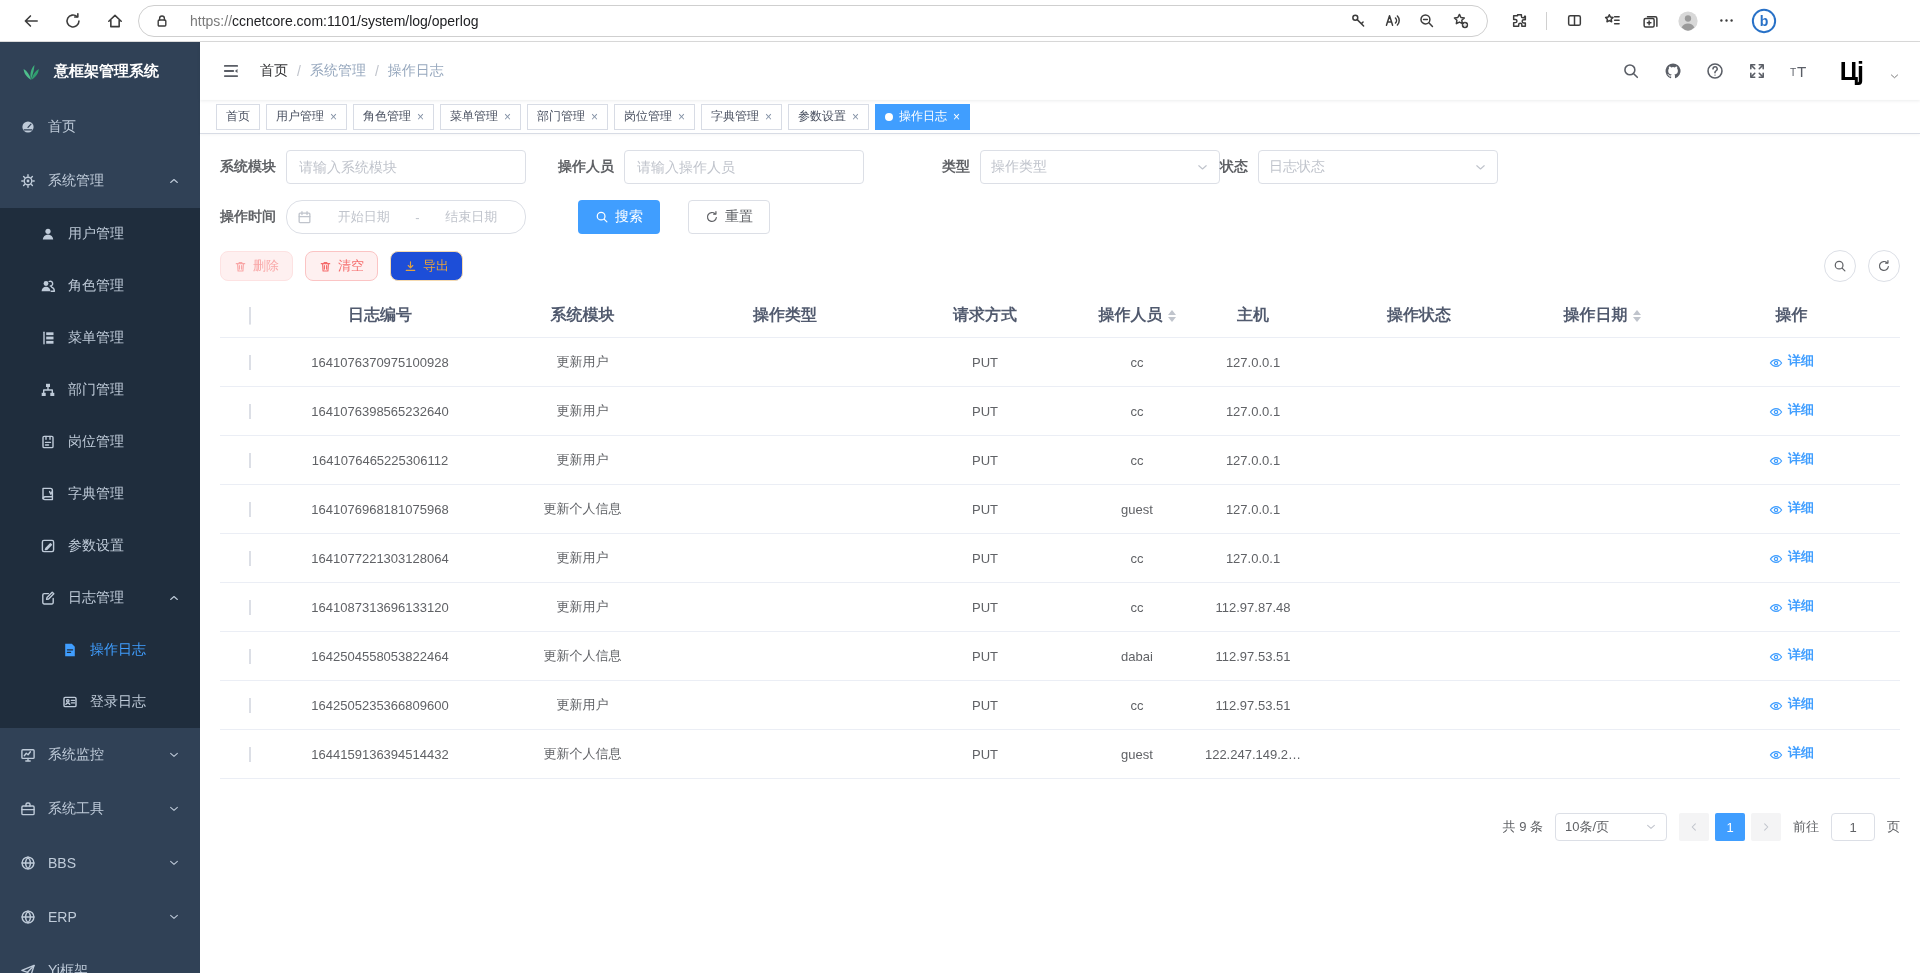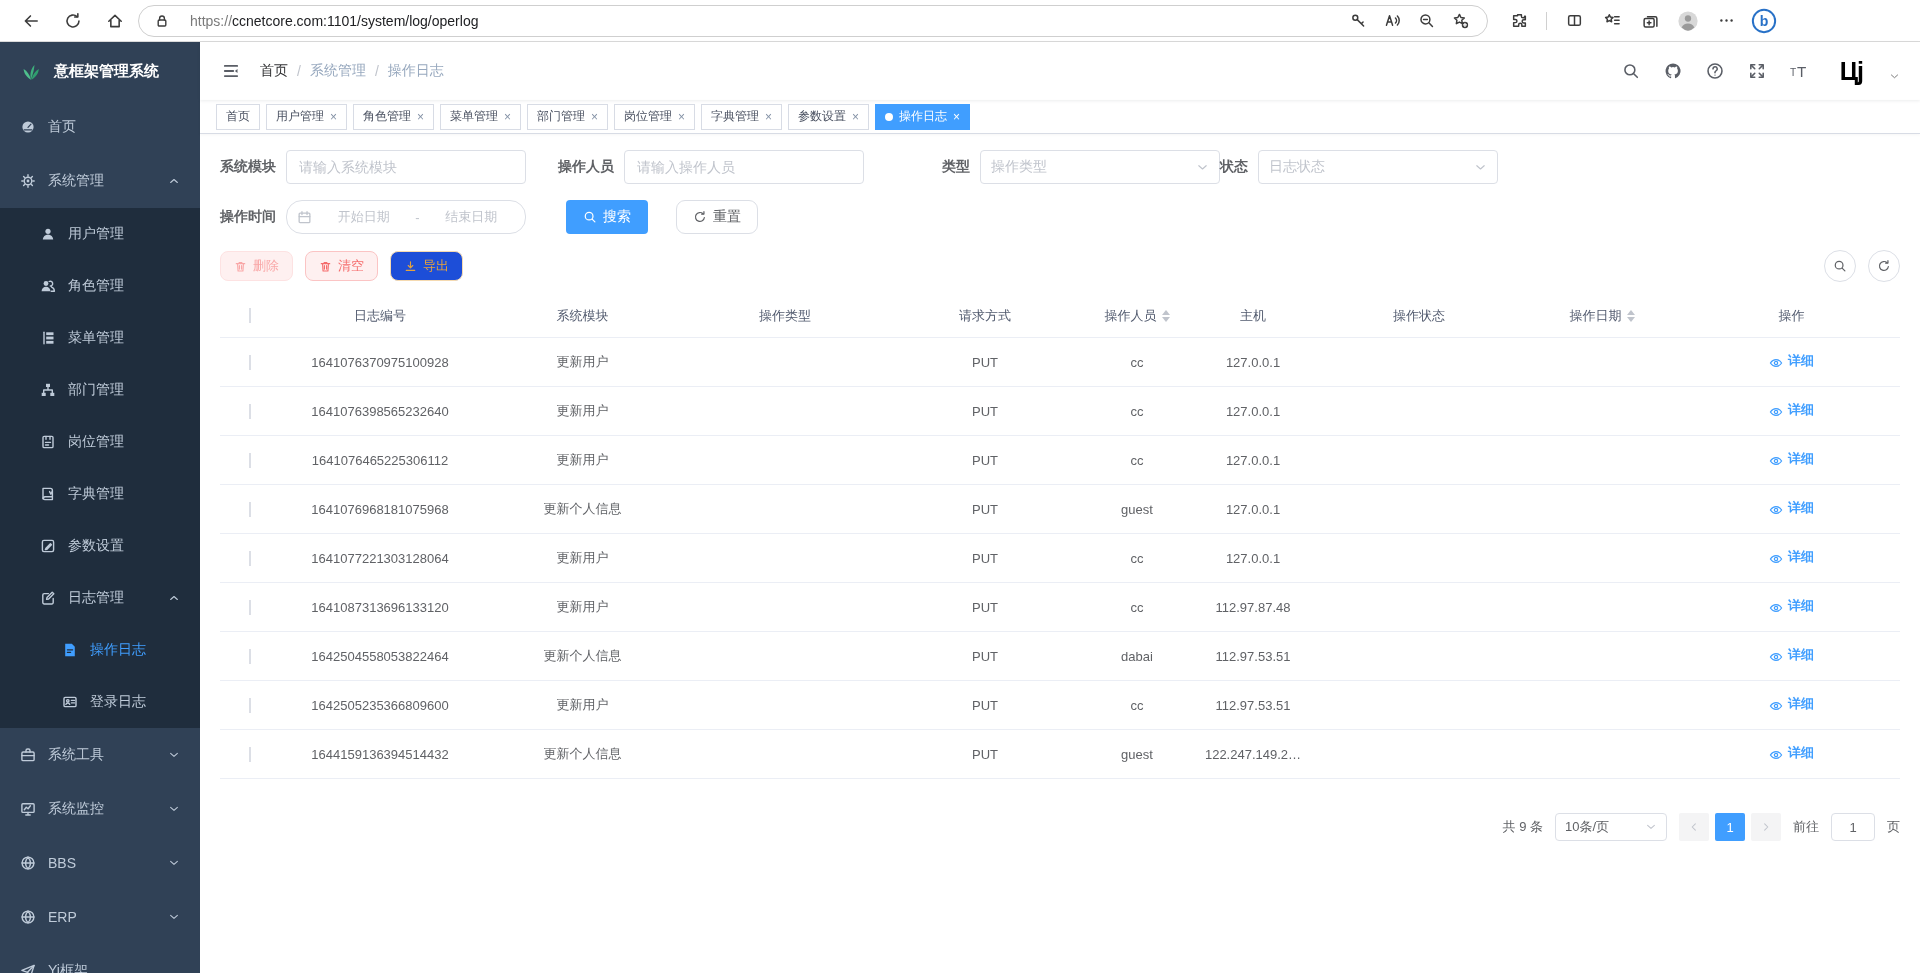--- a/index.html
+++ b/index.html
@@ -78,38 +78,38 @@
     display:flex; align-items:center; padding:0 10px; gap:8px; color:#c0c4cc; font-size:13px;
     background:#fff; cursor:pointer; }
   .date-range .dr-sep { flex:0 0 auto; }
   .date-range span { flex:1; text-align:center; }
   .date-range .cal { width:15px; height:15px; flex:0 0 15px; color:#c0c4cc; }
 
   .btn { height:34px; border-radius:4px; font-size:14px; display:inline-flex; align-items:center;
     gap:6px; padding:0 16px; cursor:pointer; border:1px solid transparent; }
   .btn .bt-icon { width:14px; height:14px; }
   .btn-primary { background:#409eff; color:#fff; }
-  .btn-plain { background:#fff; border-color:#dcdfe6; color:#606266;border-radius:9px; }
+  .btn-plain { background:#fff; border-color:#dcdfe6; color:#606266; }
 
   .toolbar { display:flex; align-items:center; margin:2px 0 12px; }
   .btn-sm { height:30px; padding:0 13px; font-size:13px; border-radius:8px;
     display:inline-flex; align-items:center; gap:6px; cursor:pointer; }
   .btn-sm .bt-icon { width:13px; height:13px; }
   .btn-del { background:#fef0f0; border:1px solid #fde2e2; color:#f9a7a7; cursor:not-allowed; margin-right:12px; }
   .btn-clear { background:#fef0f0; border:1px solid #fbc4c4; color:#f56c6c; margin-right:12px; }
   .btn-export { background:#1d4ed8; border:1px solid #f5dab1; color:#e6a23c; }
   .right-tools { margin-left:auto; display:flex; gap:12px; }
   .circle-btn { width:32px; height:32px; border-radius:50%; border:1px solid #dcdfe6; background:#fff;
     color:#606266; display:flex; align-items:center; justify-content:center; cursor:pointer; }
   .circle-btn svg { width:14px; height:14px; }
 
   
   .grid-cols { display:grid; grid-template-columns:60px 200px 205px 200px 200px 104px 128px 204px 162px 1fr;
     align-items:center; }
-  .t-head { height:44px; color:#515a6e; font-weight:normal; font-size:13px; border-bottom:1px solid #ebeef5; }
+  .t-head { height:44px; color:#515a6e; font-weight:bold; font-size:16px; border-bottom:1px solid #ebeef5; }
   .t-row { height:49px; font-size:13px; color:#606266; border-bottom:1px solid #ebeef5; }
   .cell { text-align:center; overflow:hidden; white-space:nowrap; text-overflow:ellipsis; padding:0 4px; }
   .cb { width:14px; height:14px; border:1px solid #dcdfe6; border-radius:2px; margin:0 auto;
     background:#fff; cursor:pointer; }
   .sort { display:inline-flex; flex-direction:column; gap:2px; margin-left:5px; vertical-align:middle; }
   .sort i { width:0; height:0; border-left:4px solid transparent; border-right:4px solid transparent; display:block;}
   .sort .up { border-bottom:5px solid #c0c4cc; }
   .sort .dn { border-top:5px solid #c0c4cc; }
   .detail-link { color:#409eff; display:inline-flex; align-items:flex-end; gap:5px; cursor:pointer;font-weight:bold; }
   .detail-link svg { width:14px; height:14px; }
@@ -402,39 +402,39 @@
               <rect x="2" y="3.4" width="12" height="9.2" rx="1.2"></rect>
               <circle cx="5.8" cy="6.8" r="1.2"></circle>
               <path d="M3.9 10.4a2 2 0 0 1 3.8 0M9.4 6.4h3.1M9.4 8.9h3.1"></path>
             </svg>
           </span>
        <span>登录日志</span>
      </div>
         <div class="menu-item l1">
        <span class="mi-icon">
             <svg viewBox="0 0 16 16" width="100%" height="100%" fill="none" stroke="currentColor" stroke-width="1.4" stroke-linecap="round" stroke-linejoin="round">
+              <rect x="1.9" y="2.8" width="12.2" height="8.6" rx="1"></rect>
+              <path d="M5.8 14h4.4M8 11.4V14M4.3 8.8l2-2.5 1.8 1.5 2.3-3"></path>
+            </svg>
+          </span>
+       <span>系统监控</span>
+          <span class="caret">
+            <svg viewBox="0 0 16 16" width="100%" height="100%" fill="none" stroke="currentColor" stroke-width="1.4" stroke-linecap="round" stroke-linejoin="round">
+              <path d="m3.5 5.8 4.5 4 4.5-4"></path>
+            </svg>
+          </span>
+     </div>
+        <div class="menu-item l1">
+       <span class="mi-icon">
+            <svg viewBox="0 0 16 16" width="100%" height="100%" fill="none" stroke="currentColor" stroke-width="1.4" stroke-linecap="round" stroke-linejoin="round">
               <rect x="1.9" y="5" width="12.2" height="8.6" rx="1.2"></rect>
               <path d="M6 5V3.6A1.6 1.6 0 0 1 7.6 2h.8A1.6 1.6 0 0 1 10 3.6V5M1.9 8.6h12.2"></path>
             </svg>
           </span>
        <span>系统工具</span>
-          <span class="caret">
-            <svg viewBox="0 0 16 16" width="100%" height="100%" fill="none" stroke="currentColor" stroke-width="1.4" stroke-linecap="round" stroke-linejoin="round">
-              <path d="m3.5 5.8 4.5 4 4.5-4"></path>
-            </svg>
-          </span>
-     </div>
-        <div class="menu-item l1">
-       <span class="mi-icon">
-            <svg viewBox="0 0 16 16" width="100%" height="100%" fill="none" stroke="currentColor" stroke-width="1.4" stroke-linecap="round" stroke-linejoin="round">
-              <rect x="1.9" y="2.8" width="12.2" height="8.6" rx="1"></rect>
-              <path d="M5.8 14h4.4M8 11.4V14M4.3 8.8l2-2.5 1.8 1.5 2.3-3"></path>
-            </svg>
-          </span>
-       <span>系统监控</span>
           <span class="caret">
             <svg viewBox="0 0 16 16" width="100%" height="100%" fill="none" stroke="currentColor" stroke-width="1.4" stroke-linecap="round" stroke-linejoin="round">
               <path d="m3.5 5.8 4.5 4 4.5-4"></path>
             </svg>
           </span>
      </div>
         <div class="menu-item l1">
        <span class="mi-icon">
             <svg viewBox="0 0 16 16" width="100%" height="100%" fill="none" stroke="currentColor" stroke-width="1.4" stroke-linecap="round" stroke-linejoin="round">
               <circle cx="8" cy="8" r="5.9"></circle>
@@ -621,21 +621,21 @@
                 <svg viewBox="0 0 16 16" width="100%" height="100%" fill="none" stroke="currentColor" stroke-width="1.4" stroke-linecap="round" stroke-linejoin="round">
                   <rect x="2.3" y="3.3" width="11.4" height="10.2" rx="1"></rect>
                   <path d="M5.3 1.8v3M10.7 1.8v3M2.3 7h11.4"></path>
                 </svg>
               </span>
             <span>开始日期</span>
             <span class="dr-sep">-</span>
             <span>结束日期</span>
           </div>
         </div>
-        <button class="btn btn-primary" style="margin-left:40px">
+        <button class="btn btn-primary" style="margin-left:52px">
           <span class="bt-icon icon-slot">
               <svg viewBox="0 0 16 16" width="100%" height="100%" fill="none" stroke="currentColor" stroke-width="1.4" stroke-linecap="round" stroke-linejoin="round">
                 <circle cx="7" cy="7" r="4.4"></circle>
                 <path d="m10.4 10.4 3.2 3.2"></path>
               </svg>
             </span>
           <span>搜索</span>
         </button>
         <button class="btn btn-plain" style="margin-left:28px">
           <span class="bt-icon icon-slot">

